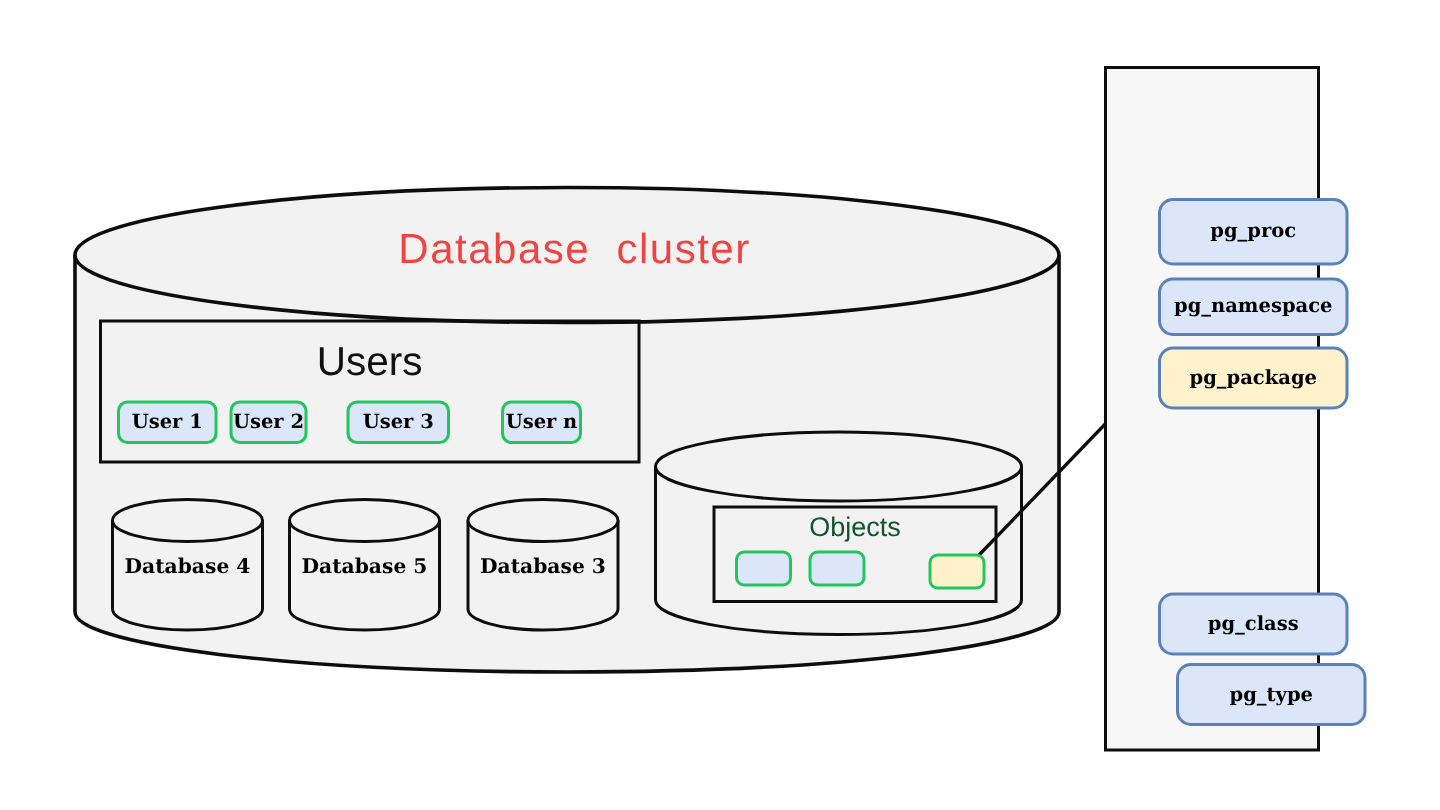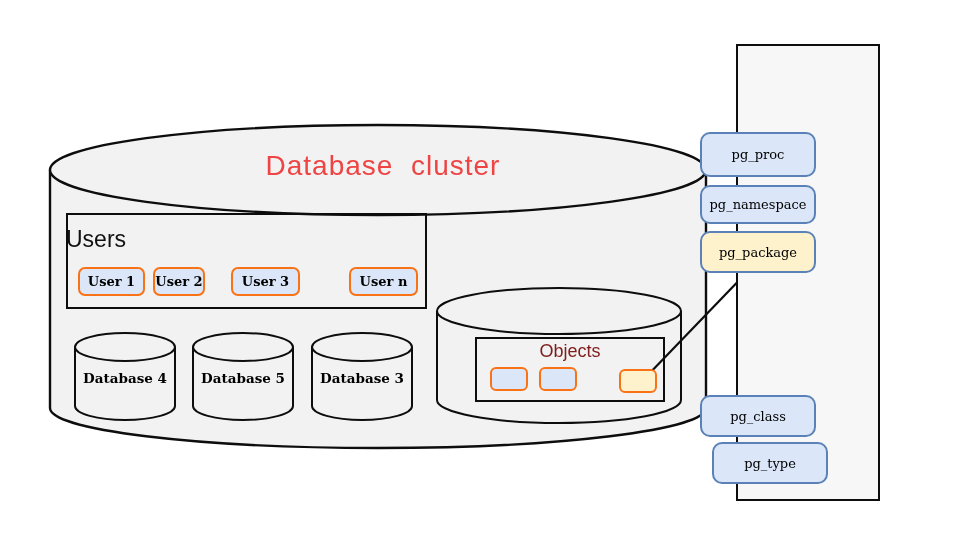--- a/index.html
+++ b/index.html
@@ -13,27 +13,27 @@
   .cyl-fill   { fill:var(--cylinder_fill,#f2f2f2); stroke:var(--line_color,#0d0d0d); }
   .stroke-big { stroke-width:2.4; }
   .stroke-sm  { stroke-width:2; }
 
   .cluster-title {
     left:60px; top:150px; width:646px; text-align:center;
     font-size:28px; color:#ef4444; letter-spacing:1px; white-space:pre;
   }
   .group-box { border:2.4px solid var(--line_color,#0d0d0d); background:transparent; }
   .users-box   { left:66px;  top:213px; width:361px; height:96px; }
-  .users-title { left:66px;  top:226px; width:361px; text-align:left; font-size:23px; color:#111; }
+  .users-title { left:66px;  top:226px; width:361px; text-align:center; font-size:27px; color:#111; }
   .objects-box   { left:475px; top:337px; width:190px; height:65px; }
-  .objects-title { left:475px; top:341px; width:190px; text-align:center; font-size:18px; color:#7f1d1d; }
+  .objects-title { left:475px; top:341px; width:190px; text-align:center; font-size:18px; color:#14532d; }
 
   .chipbtn {
     display:flex; align-items:center; justify-content:center;
-    border:2px solid #f97316; border-radius:7px;
+    border:2px solid #22c55e; border-radius:7px;
     font-family:"DejaVu Serif","Liberation Serif",serif;
     font-weight:bold; font-size:13px; color:#000;
   }
   .v-blue   { background:var(--blue_fill,#dbe7f8); }
   .v-yellow { background:var(--yellow_fill,#fdf2cc); }
 
   .user-btn { top:267px; height:29px; }
   .db-label {
     font-family:"DejaVu Serif","Liberation Serif",serif; font-weight:bold;
     font-size:13.5px; color:#000; width:100px; text-align:center; top:370px;
@@ -42,25 +42,25 @@
 
   .panel {
     left:736px; top:44px; width:144px; height:457px;
     border:2.4px solid var(--line_color,#0d0d0d); background:var(--panel_fill,#f7f7f7);
   }
   .panel-title {
     left:754px; top:62px; width:110px;
     font-size:16px; font-weight:bold; color:#111; line-height:1.45;
   }
   .pgbtn {
-    left:700px; width:116px; height:42px; border-radius:10px;
+    left:772px; width:127px; height:42px; border-radius:10px;
     border:2px solid var(--blue_border,#5b82b8);
     display:flex; align-items:center; justify-content:center;
     font-family:"DejaVu Serif","Liberation Serif",serif;
-    font-weight:normal; font-size:13px; color:#000;
+    font-weight:bold; font-size:13px; color:#000;
   }
 </style>
 </head>
 <body>
 
 <div class="stage">
 
   <svg class="layer" viewBox="0 0 960 540">
     <defs>
       <marker id="arrowhead" viewBox="0 0 10 10" refX="8.5" refY="5" markerWidth="6.5" markerHeight="6.5" orient="auto-start-reverse">
@@ -94,21 +94,21 @@
     <line x1="645" y1="378" x2="750" y2="269" stroke="#0d0d0d" stroke-width="2.2" marker-end="url(#arrowhead)"></line>
   </svg>
 
   <div class="abs cluster-title">Database  cluster</div>
 
   <div class="abs group-box users-box"></div>
   <div class="abs users-title">Users</div>
   <div class="abs chipbtn user-btn v-blue" style="left:78px;width:67px;">User 1</div>
   <div class="abs chipbtn user-btn v-blue" style="left:153px;width:52px;">User 2</div>
   <div class="abs chipbtn user-btn v-blue" style="left:231px;width:69px;">User 3</div>
-  <div class="abs chipbtn user-btn v-blue" style="left:349px;width:69px;">User n</div>
+  <div class="abs chipbtn user-btn v-blue" style="left:334px;width:54px;">User n</div>
 
   <div class="abs db-label" style="left:75px;">Database 4</div>
   <div class="abs db-label" style="left:193px;">Database 5</div>
   <div class="abs db-label" style="left:312px;">Database 3</div>
 
   <div class="abs group-box objects-box"></div>
   <div class="abs objects-title">Objects</div>
   <div class="abs obj-chip chipbtn v-blue" style="left:490px;"></div>
   <div class="abs obj-chip chipbtn v-blue" style="left:539px;"></div>
   <div class="abs obj-chip chipbtn v-yellow" style="left:619px;top:369px;"></div>

